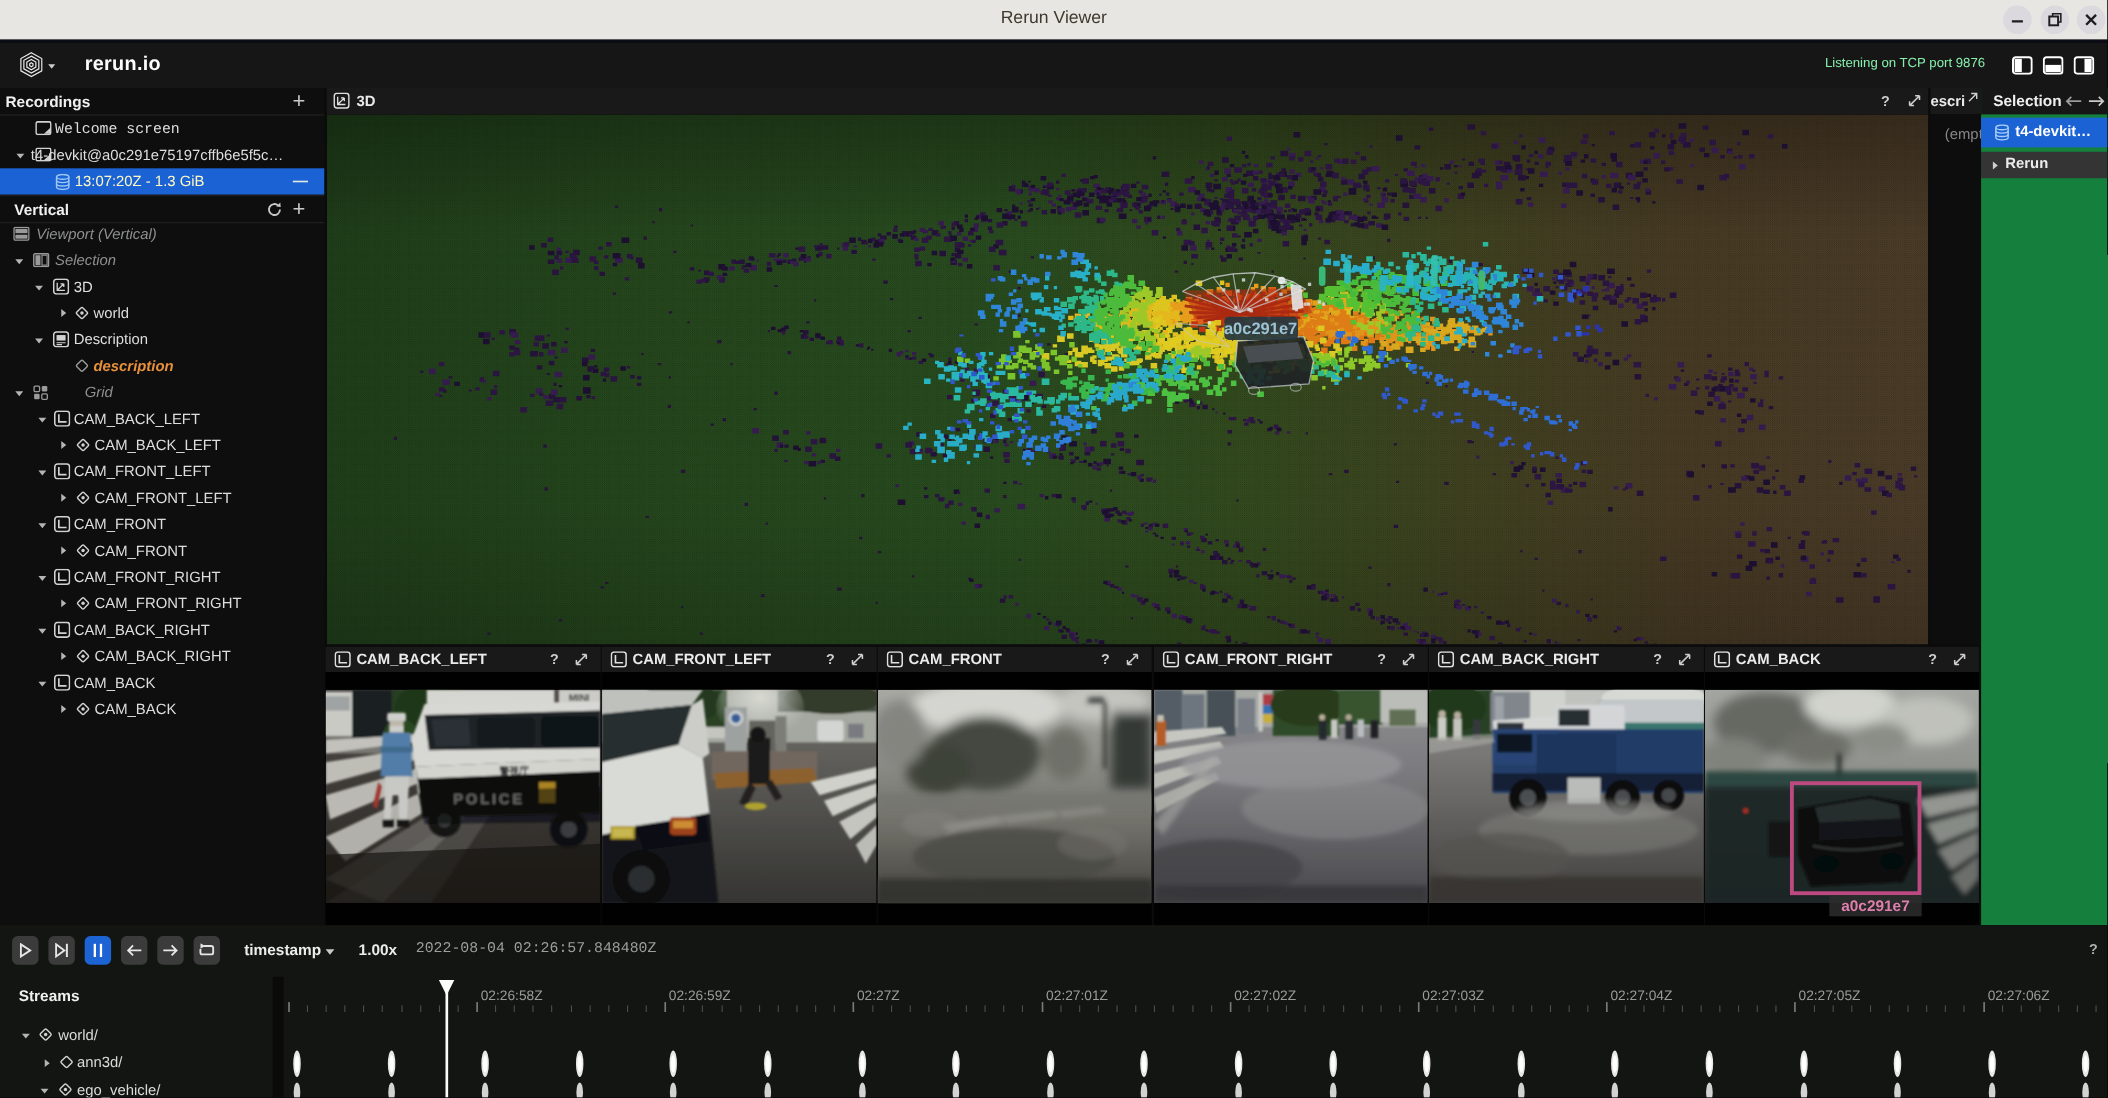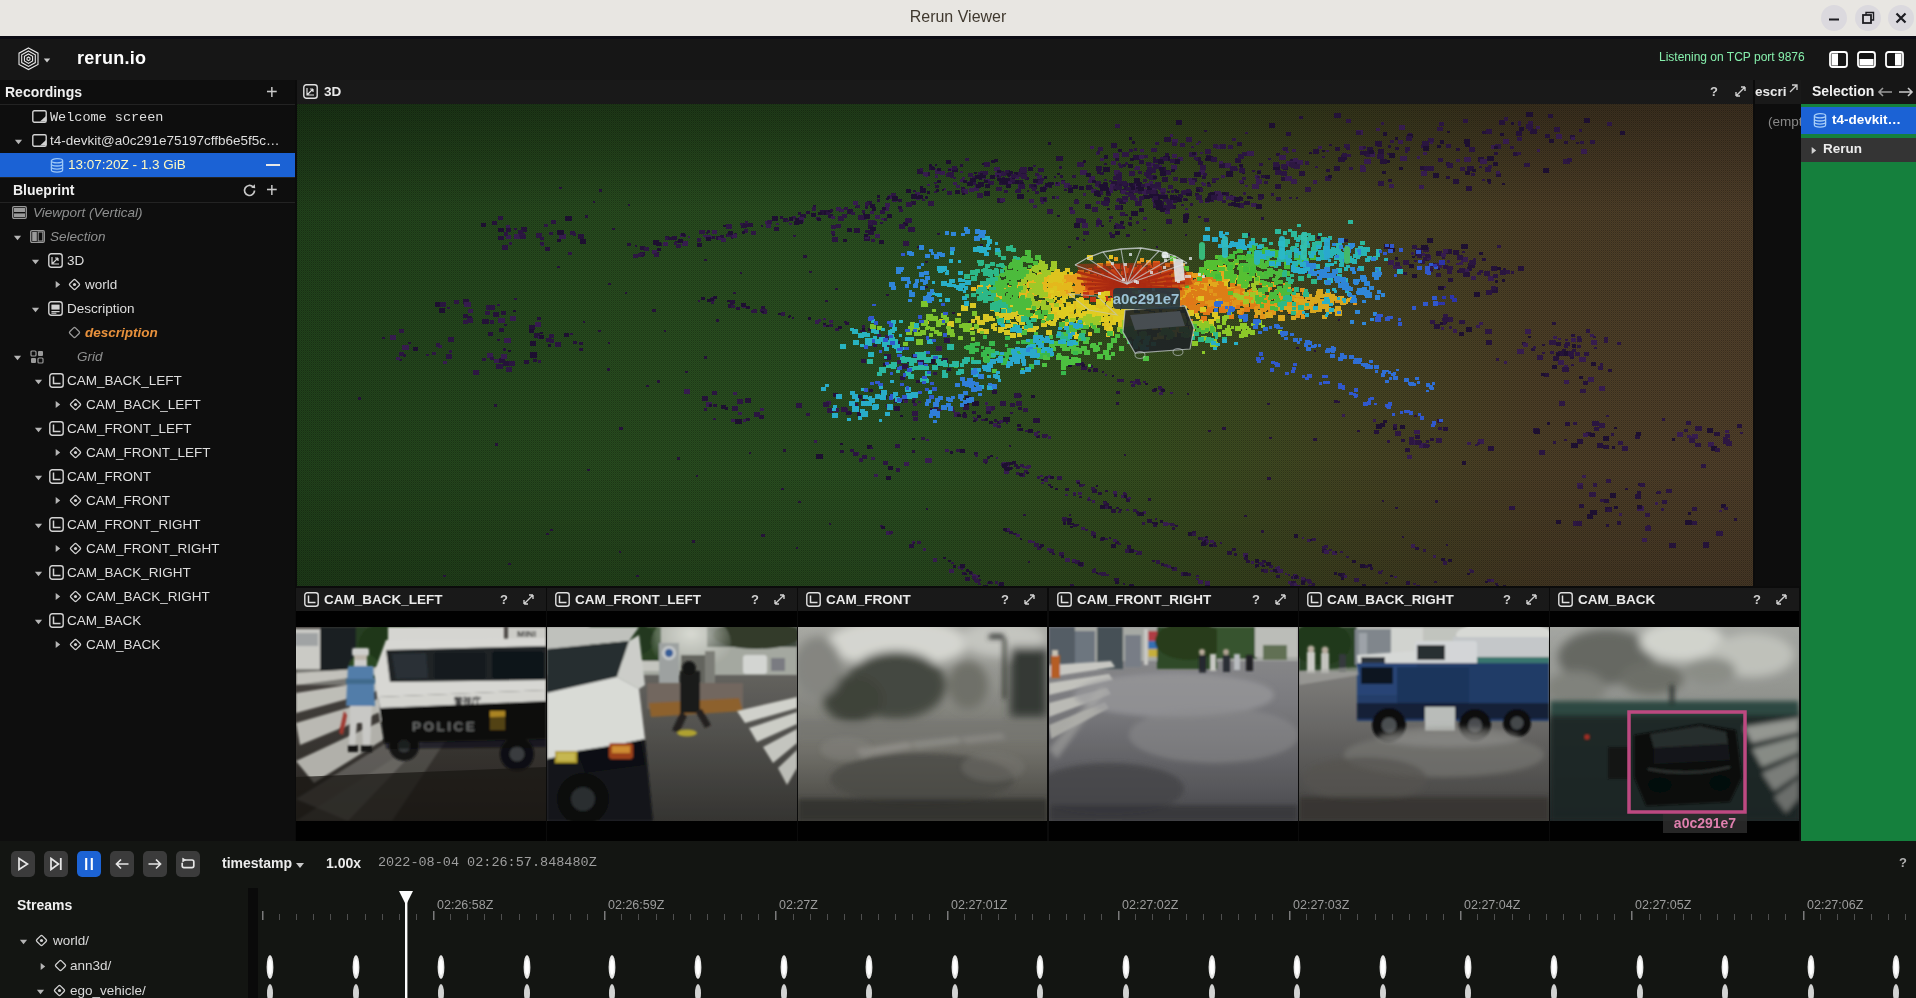--- a/index.html
+++ b/index.html
@@ -92,34 +92,34 @@
         <path d="M8 11.5 L14 11.5 L14 6z" fill="#d2d2d2"></path>
       </svg>
       <div class="lrow" style="top:25px;"><span style="margin-left:50px;font-family:Liberation Mono, monospace;">Welcome screen</span></div>
       <svg class="abs" style="left:14px;top:57px" width="9" height="9" viewBox="0 0 10 10">
         <path d="M1 3h8L5 8z" fill="#b5b5b5"></path>
       </svg>
       <svg class="abs" style="left:32px;top:54px" width="15" height="13" viewBox="0 0 15 13">
         <rect x="0.8" y="0.8" width="13.4" height="11.4" rx="1.5" fill="none" stroke="#d2d2d2" stroke-width="1.4"></rect>
         <path d="M8 11.5 L14 11.5 L14 6z" fill="#d2d2d2"></path>
       </svg>
-      <div class="lrow" style="top:49px;"><span style="margin-left:50px;text-align:center;">t4-devkit@a0c291e75197cffb6e5f5c…</span></div>
+      <div class="lrow" style="top:49px;"><span style="margin-left:28px;text-align:center;">t4-devkit@a0c291e75197cffb6e5f5c…</span></div>
       <div class="abs" style="left:0;top:73px;width:295px;height:24px;background:#1b62d5;"></div>
       <svg class="abs" style="left:50px;top:78px" width="14" height="15" viewBox="0 0 14 15">
         <ellipse cx="7" cy="2.8" rx="5.6" ry="2.1" fill="none" stroke="#9cc7f7" stroke-width="1.3"></ellipse>
         <path d="M1.4 2.8v3.1c0 1.15 2.5 2.1 5.6 2.1s5.6-.95 5.6-2.1V2.8" fill="none" stroke="#9cc7f7" stroke-width="1.3"></path>
         <path d="M1.4 5.9v3.1c0 1.15 2.5 2.1 5.6 2.1s5.6-.95 5.6-2.1V5.9" fill="none" stroke="#9cc7f7" stroke-width="1.3"></path>
         <path d="M1.4 9v3.1c0 1.15 2.5 2.1 5.6 2.1s5.6-.95 5.6-2.1V9" fill="none" stroke="#9cc7f7" stroke-width="1.3"></path>
       </svg>
       <div class="lrow" style="top:73px;font-weight:normal;color:#fef9c3;"><span style="margin-left:68px;">13:07:20Z - 1.3 GiB</span></div>
       <svg class="abs" style="left:266px;top:84px" width="14" height="2">
         <rect width="14" height="2" fill="#e8e8e8"></rect>
       </svg>
       <div class="sep" style="top:97px;"></div>
-      <div class="lrow hrow" style="top:98px;"><span style="margin-left:13px;">Blueprint</span></div>
+      <div class="lrow hrow" style="top:98px;"><span style="margin-left:13px;">Vertical</span></div>
       <svg class="abs" style="left:242px;top:103px" width="15" height="15" viewBox="0 0 15 15">
 <path d="M12.5 7.5a5 5 0 1 1-1.5-3.6" fill="none" stroke="#c9c9c9" stroke-width="1.7"></path>
 <path d="M12.8 1.2l0.4 4l-4 -0.4z" fill="#c9c9c9"></path>
       </svg>
       <div class="plus" style="left:266px;top:99px;">+</div>
       <div class="sep" style="top:122px;"></div>
       <svg class="abs" style="left:12px;top:126px" width="15" height="13" viewBox="0 0 15 13">
         <rect x="0.7" y="0.7" width="13.6" height="11.6" rx="1.2" fill="none" stroke="#9a9a9a" stroke-width="1.3"></rect>
         <rect x="2" y="2" width="11" height="4" fill="#9a9a9a"></rect>
         <rect x="2" y="7.4" width="11" height="3.6" fill="#9a9a9a"></rect>

